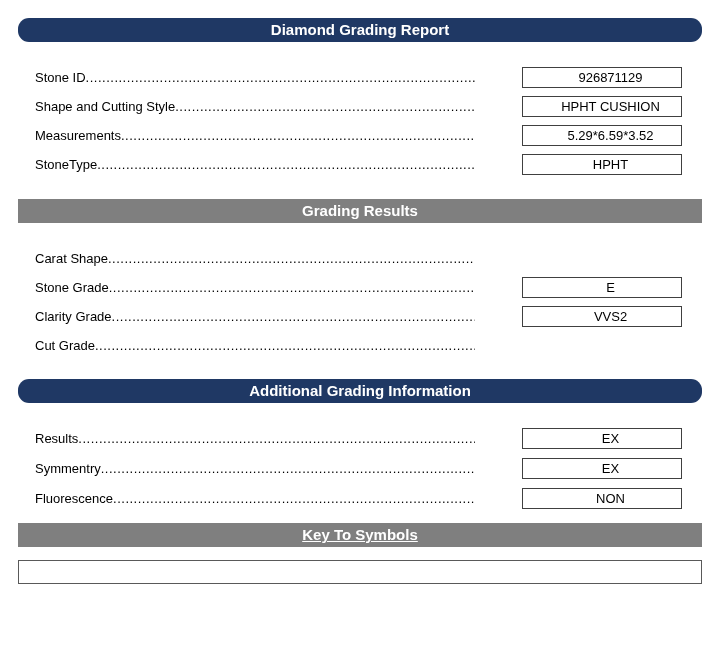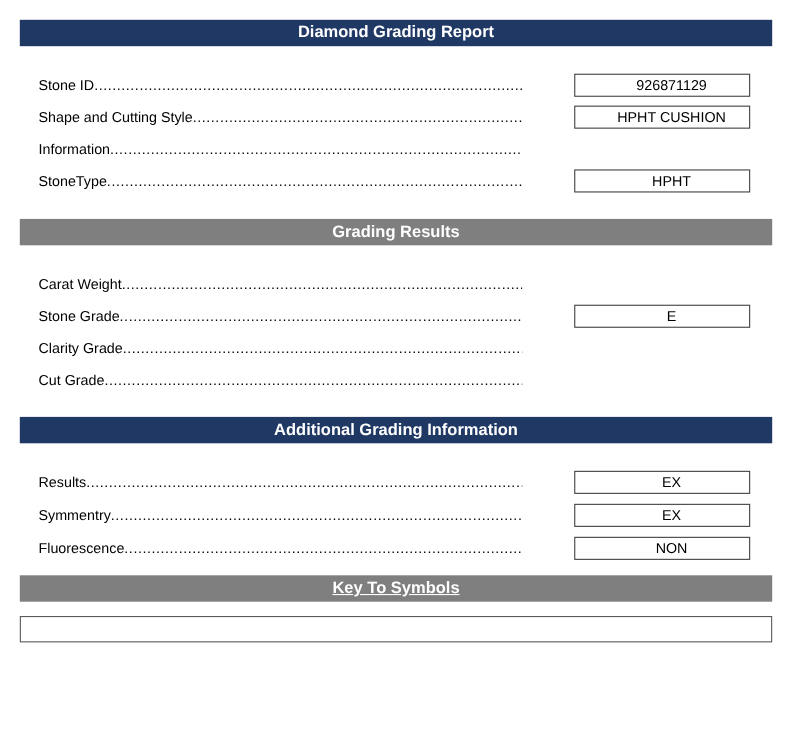--- a/index.html
+++ b/index.html
@@ -22,21 +22,21 @@
     position: relative;
   }
   .bar {
     height: 24px;
     line-height: 24px;
     text-align: center;
     color: #ffffff;
     font-size: 15px;
     font-weight: bold;
   }
-  .bar.navy { background: var(--navy, #1F3864); }
+  .bar.navy { background: var(--navy, #1F3864); border-radius: 11px; }
   .bar.gray { background: var(--gray, #7F7F7F); }
 
   .rows { margin-top: 21px; }
   .rows.tight { margin-top: 20px; }
 
   .row {
     display: flex;
     align-items: center;
     height: 29px;
     margin-left: 17px;
@@ -112,61 +112,63 @@
     <div class="row">
       <div class="leftgroup">
         <span class="label">Shape and Cutting Style</span>
         <span class="dots">.........................................................................................................................................................................................................................</span>
       </div>
       <div class="value-box">HPHT CUSHION</div>
     </div>
 
     <div class="row">
       <div class="leftgroup">
-        <span class="label">Information</span>
-        <span class="dots">.........................................................................................................................................................................................................................</span>
-      </div>
+        <span class="label">Measurements</span>
+        <span class="dots">.........................................................................................................................................................................................................................</span>
+      </div>
+      <div class="value-box">5.29*6.59*3.52</div>
     </div>
 
     <div class="row">
       <div class="leftgroup">
         <span class="label">StoneType</span>
         <span class="dots">.........................................................................................................................................................................................................................</span>
       </div>
       <div class="value-box">HPHT</div>
     </div>
 
   </div>
 
   <div class="bar gray gap-sm">
     <span>Grading Results</span>
   </div>
 
   <div class="rows">
 
     <div class="row">
       <div class="leftgroup">
-        <span class="label">Carat Weight</span>
+        <span class="label">Carat Shape</span>
         <span class="dots">.........................................................................................................................................................................................................................</span>
       </div>
     </div>
 
     <div class="row">
       <div class="leftgroup">
         <span class="label">Stone Grade</span>
         <span class="dots">.........................................................................................................................................................................................................................</span>
       </div>
       <div class="value-box">E</div>
     </div>
 
     <div class="row">
       <div class="leftgroup">
         <span class="label">Clarity Grade</span>
         <span class="dots">.........................................................................................................................................................................................................................</span>
       </div>
+      <div class="value-box">VVS2</div>
     </div>
 
     <div class="row">
       <div class="leftgroup">
         <span class="label">Cut Grade</span>
         <span class="dots">.........................................................................................................................................................................................................................</span>
       </div>
     </div>
 
   </div>

